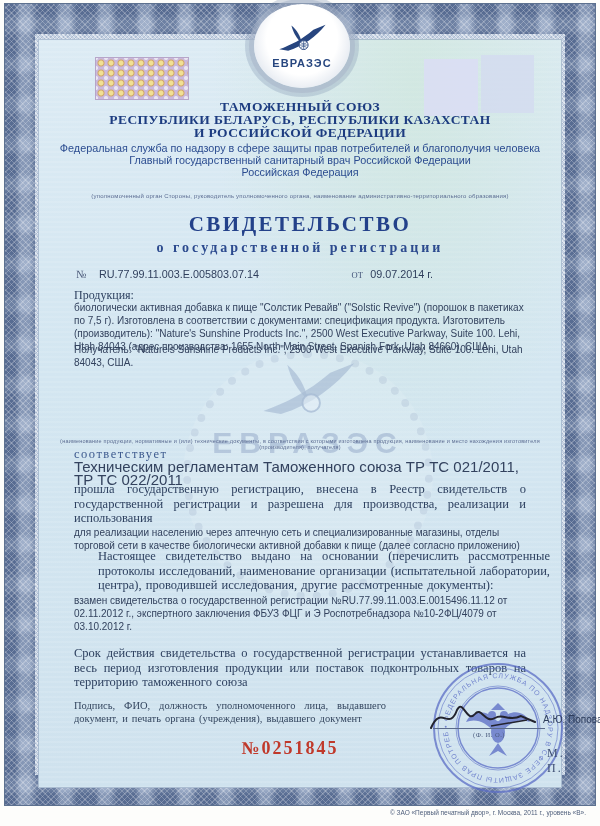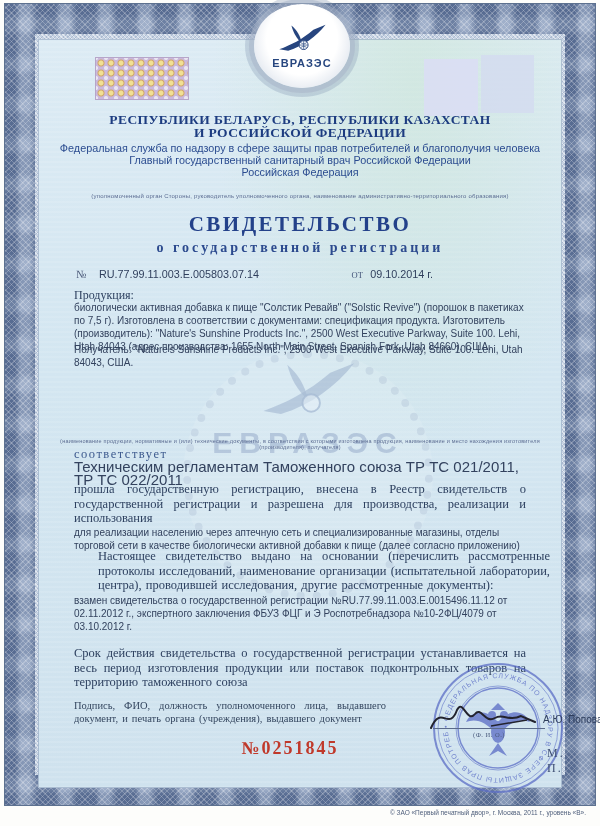--- a/index.html
+++ b/index.html
@@ -109,35 +109,36 @@
     <svg width="120" height="70" viewBox="0 0 64 44" style="margin-top:2px">
       <g fill="rgba(133,154,190,.7)">
         <path d="M4 32 C18 27 32 20 46 8 L61 2 C49 17 34 28 15 34 Z"></path>
         <path d="M19 3 C26 9 30 16 32 25 C25 19 21 11 19 3 Z"></path>
       </g>
       <circle cx="34" cy="27" r="5.5" fill="rgba(244,247,251,.6)" stroke="rgba(133,154,190,.8)" stroke-width="1.2"></circle>
     </svg>
     <div class="wm-text">ЕВРАЗЭС</div>
   </div>
 
+  <div class="abs z ctr hdr-serif" style="left:60px;top:100px;width:480px;">ТАМОЖЕННЫЙ СОЮЗ</div>
   <div class="abs z ctr hdr-serif" style="left:60px;top:113px;width:480px;">РЕСПУБЛИКИ БЕЛАРУСЬ, РЕСПУБЛИКИ КАЗАХСТАН</div>
   <div class="abs z ctr hdr-serif" style="left:60px;top:126px;width:480px;">И РОССИЙСКОЙ ФЕДЕРАЦИИ</div>
   <div class="abs z ctr agency" style="left:55px;top:142px;width:490px;">Федеральная служба по надзору в сфере защиты прав потребителей и благополучия человека</div>
   <div class="abs z ctr agency" style="left:60px;top:166px;width:480px;">Российская Федерация</div>
   <div class="abs z ctr agency" style="left:60px;top:154px;width:480px;">Главный государственный санитарный врач Российской Федерации</div>
   <div class="abs z ctr fineprint" style="left:60px;top:193px;width:480px;">(уполномоченный орган Стороны, руководитель уполномоченного органа, наименование административно-территориального образования)</div>
 
   <div class="abs z ctr title-sub" style="left:60px;top:240px;width:480px;">о государственной регистрации</div>
   <div class="abs z ctr title-main" style="left:60px;top:212px;width:480px;">СВИДЕТЕЛЬСТВО</div>
 
   <div class="abs z" style="left:76px;top:264px;width:452px;">
     <span class="num-sign">№</span>
     <span class="num-val" style="margin-left:8px;">RU.77.99.11.003.E.005803.07.14</span>
     <span class="date-ot" style="margin-left:88px;">от</span>
-    <span class="date-val" style="margin-left:3px;">09.10.2014 г.</span>
+    <span class="date-val" style="margin-left:3px;">09.07.2014 г.</span>
   </div>
 
   <div class="abs z serif-body" style="left:74px;top:288px;width:452px;text-align:left;font-size:12px;">Продукция:</div>
   <div class="abs z sans-body" style="left:74px;top:301px;width:456px;">биологически активная добавка к пище "Солстик Ревайв" ("Solstic Revive") (порошок в пакетиках по 7,5 г). Изготовлена в соответствии с документами: спецификация продукта. Изготовитель (производитель): "Nature's Sunshine Products Inc.", 2500 West Executive Parkway, Suite 100. Lehi, Utah 84043 (адрес производства: 1655 North Main Street, Spanish Fork, Utah 84660), США.</div>
   <div class="abs z sans-body" style="left:74px;top:343px;width:456px;">Получатель: "Nature's Sunshine Products Inc.", 2500 West Executive Parkway, Suite 100. Lehi, Utah 84043, США.</div>
   <div class="abs z ctr fineprint" style="left:52px;top:438px;width:496px;font-size:5.5px;">(наименование продукции, нормативные и (или) технические документы, в соответствии с которыми изготовлена продукция, наименование и место нахождения изготовителя (производителя), получателя)</div>
 
   <div class="abs z sootv" style="left:74px;top:447px;">соответствует</div>
   <div class="abs z sans-body" style="left:74px;top:460px;width:456px;font-size:15px;">Техническим регламентам Таможенного союза ТР ТС 021/2011, ТР ТС 022/2011</div>
 

